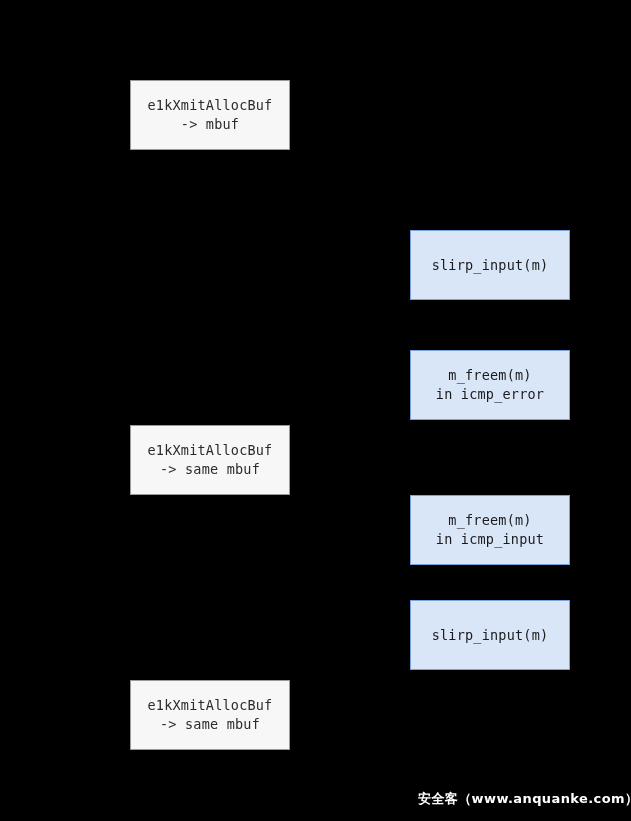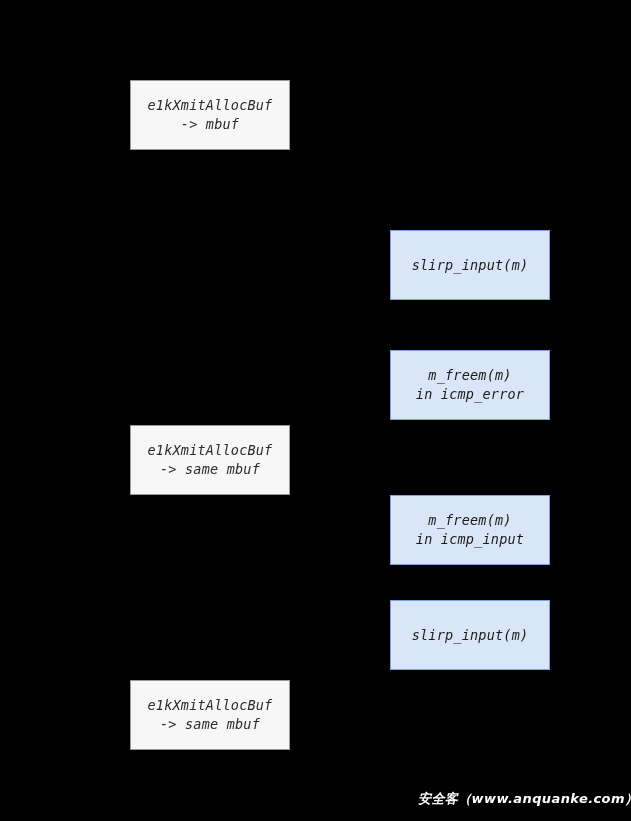--- a/index.html
+++ b/index.html
@@ -47,40 +47,41 @@
     width: 160px;
     height: 70px;
   }
 
   .node-right {
     background: #d9e6f8;
     border: 1px solid #7aa3dd;
     color: #1b1b1b;
     width: 160px;
     height: 70px;
+    margin-left: 20px;
   }
 
   .node-line {
     display: block;
   }
 
   .watermark {
     position: absolute;
     color: #ffffff;
     font-family: "DejaVu Sans", "Liberation Sans", sans-serif;
     font-size: 13px;
     font-weight: bold;
     letter-spacing: 0.4px;
     white-space: nowrap;
   }
 </style>
 </head>
 <body style="width: 631px; height: 821px; background: rgb(0, 0, 0);">
 
-<div id="diagram-canvas" style="width: 631px; height: 821px; background: rgb(0, 0, 0); font-style: italic;">
+<div id="diagram-canvas" style="width: 631px; height: 821px; background: rgb(0, 0, 0);">
 
   <div class="node node-left" style="left: 130px; top: 80px;">
     <span class="node-line">e1kXmitAllocBuf</span>
     <span class="node-line">-&gt; mbuf</span>
   </div>
 
   <div class="node node-left" style="left: 130px; top: 425px;">
     <span class="node-line">e1kXmitAllocBuf</span>
     <span class="node-line">-&gt; same mbuf</span>
   </div>

